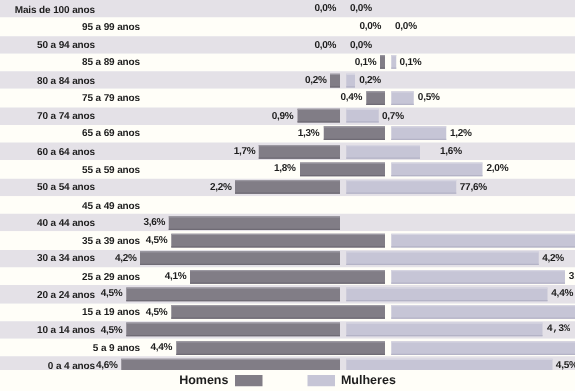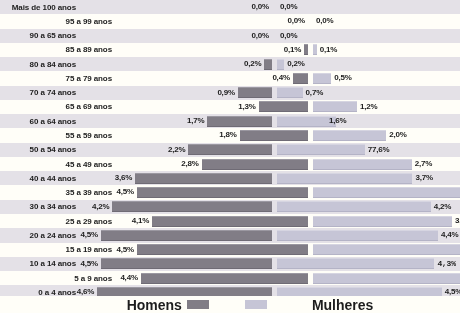--- a/index.html
+++ b/index.html
@@ -146,25 +146,24 @@
     height: 9px;
     display: inline-block;
   }
   .swatch.male {
     background: #817d86;
   }
   .swatch.female {
     background: #c6c5d6;
   }
   .legend-label {
-    font-size: 14px;
+    font-size: 10px;
     font-weight: bold;
     color: #1d1d1d;
     white-space: nowrap;
-    margin-left: 40px;
   }
   .legend-gap {
     width: 24px;
   }
 </style>
 </head>
 <body>
 
 <div id="pyramid">
   <div class="rows" id="rows">
@@ -184,21 +183,21 @@
         <div class="plot">
           <div class="half left">
             <div class="vlabel male-val" style="right: 3px;">0,0%</div>
           </div>
           <div class="half right">
             <div class="vlabel female-val" style="left: 3px;">0,0%</div>
           </div>
         </div>
       </div>
       <div class="row alt">
-        <div class="age-cell">90 a 65 anos</div>
+        <div class="age-cell">50 a 94 anos</div>
         <div class="plot">
           <div class="half left">
             <div class="vlabel male-val" style="right: 3px;">0,0%</div>
           </div>
           <div class="half right">
             <div class="vlabel female-val" style="left: 3px;">0,0%</div>
           </div>
         </div>
       </div>
       <div class="row plain">
@@ -268,21 +267,21 @@
       </div>
       <div class="row alt">
         <div class="age-cell">60 a 64 anos</div>
         <div class="plot">
           <div class="half left">
             <div class="bar male" style="width: 64.6px;"></div>
             <div class="vlabel male-val" style="right: 67.6px;">1,7%</div>
           </div>
           <div class="half right">
             <div class="bar female" style="width: 58.56px;"></div>
-            <div class="vlabel female-val" style="left: 52px;">1,6%</div>
+            <div class="vlabel female-val" style="left: 75px;">1,6%</div>
           </div>
         </div>
       </div>
       <div class="row plain">
         <div class="age-cell">55 a 59 anos</div>
         <div class="plot">
           <div class="half left">
             <div class="bar male" style="width: 68.4px;"></div>
             <div class="vlabel male-val" style="right: 71.4px;">1,8%</div>
           </div>
@@ -300,41 +299,27 @@
             <div class="vlabel male-val" style="right: 86.6px;">2,2%</div>
           </div>
           <div class="half right">
             <div class="bar female" style="width: 87.84px;"></div>
             <div class="vlabel female-val" style="left: 90.84px;">77,6%</div>
           </div>
         </div>
       </div>
       <div class="row plain">
         <div class="age-cell">45 a 49 anos</div>
-        <div class="plot">
-          <div class="half left">
-            <div class="bar male" style="width: 106.4px;"></div>
-            <div class="vlabel male-val" style="right: 109.4px;">2,8%</div>
-          </div>
-          <div class="half right">
-            <div class="bar female" style="width: 98.82px;"></div>
-            <div class="vlabel female-val" style="left: 101.82px;">2,7%</div>
-          </div>
-        </div>
       </div>
       <div class="row alt">
         <div class="age-cell">40 a 44 anos</div>
         <div class="plot">
           <div class="half left">
             <div class="bar male" style="width: 136.8px;"></div>
             <div class="vlabel male-val" style="right: 139.8px;">3,6%</div>
-          </div>
-          <div class="half right">
-            <div class="bar female" style="width: 135.42px;"></div>
-            <div class="vlabel female-val" style="left: 138.42px;">3,7%</div>
           </div>
         </div>
       </div>
       <div class="row plain">
         <div class="age-cell">35 a 39 anos</div>
         <div class="plot">
           <div class="half left">
             <div class="bar male" style="width: 171px;"></div>
             <div class="vlabel male-val" style="right: 174px;">4,5%</div>
           </div>

